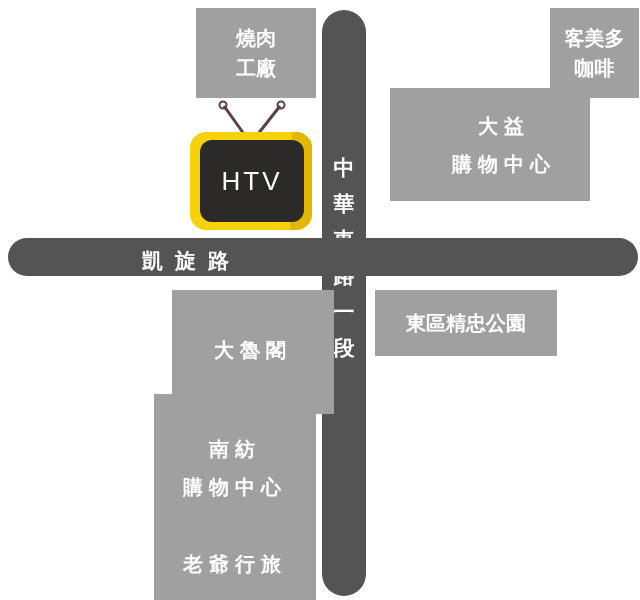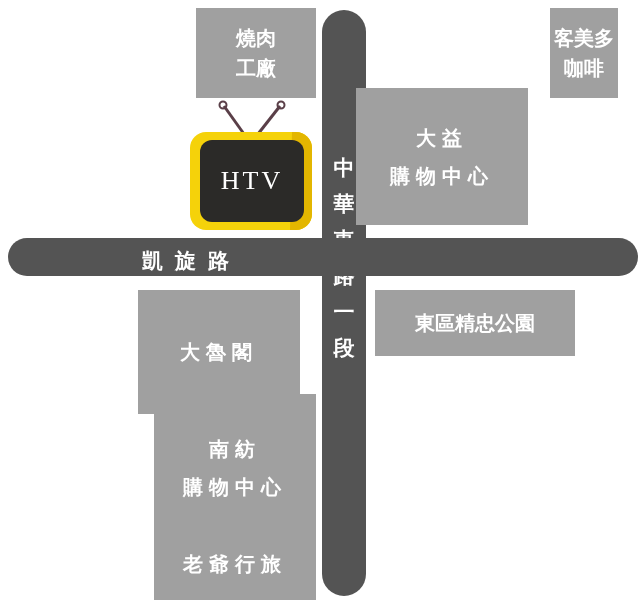--- a/index.html
+++ b/index.html
@@ -38,35 +38,35 @@
 
 <div class="road road-h">
   <span class="road-h-label road-h-left">凱旋路</span>
 </div>
 
 <div class="poi" style="left:196px;top:8px;width:120px;height:90px;">
   <span>燒肉</span>
   <span>工廠</span>
 </div>
 
-<div class="poi" style="left:550px;top:8px;width:68px;height:90px;">
+<div class="poi" style="left:550px;top:8px;width:89px;height:90px;">
   <span>客美多</span>
   <span>咖啡</span>
 </div>
 
-<div class="poi sp4" style="left:356px;top:88px;width:172px;height:137px;">
+<div class="poi sp4" style="left:390px;top:88px;width:172px;height:113px;padding-left:28px;">
   <span style="line-height:38px;">大益</span>
   <span style="line-height:38px;">購物中心</span>
 </div>
 
-<div class="poi" style="left:375px;top:290px;width:200px;height:66px;">
+<div class="poi" style="left:375px;top:290px;width:182px;height:66px;">
   <span style="line-height:27px;">東區精忠公園</span>
 </div>
 
-<div class="poi sp4" style="left:138px;top:290px;width:162px;height:124px;">
+<div class="poi sp4" style="left:172px;top:290px;width:162px;height:124px;font-family:Liberation Mono, monospace;">
   <span>大魯閣</span>
 </div>
 
 <div class="poi sp4" style="left:154px;top:394px;width:162px;height:148px;">
   <span style="line-height:38px;">南紡</span>
   <span style="line-height:38px;">購物中心</span>
 </div>
 
 <div class="poi sp4" style="left:154px;top:526px;width:162px;height:76px;">
   <span>老爺行旅</span>
@@ -75,14 +75,14 @@
 <div class="tv">
   <svg width="126" height="134" viewBox="0 0 126 134">
     <line x1="36" y1="6" x2="56" y2="34" stroke="#5a3f48" stroke-width="3"></line>
     <line x1="92" y1="6" x2="70" y2="34" stroke="#5a3f48" stroke-width="3"></line>
     <circle cx="35" cy="5" r="3.5" fill="none" stroke="#5a3f48" stroke-width="2"></circle>
     <circle cx="93" cy="5" r="3.5" fill="none" stroke="#5a3f48" stroke-width="2"></circle>
     <rect x="2" y="32" width="122" height="98" rx="16" fill="#f5d20a"></rect>
     <path d="M104 32 h4 a16 16 0 0 1 16 16 v66 a16 16 0 0 1 -16 16 h-6 z" fill="#e3b600"></path>
     <rect x="12" y="40" width="104" height="82" rx="12" fill="#2b2a28"></rect>
   </svg>
-  <div style="position:absolute;left:12px;top:40px;width:104px;height:82px;line-height:82px;text-align:center;color:#ffffff;font-size:26px;letter-spacing:3px;font-family:Liberation Serif, serif;">HTV</div>
+  <div style="position:absolute;left:12px;top:40px;width:104px;height:82px;line-height:82px;text-align:center;color:#ffffff;font-size:26px;letter-spacing:3px;font-family:Liberation Sans, sans-serif;">HTV</div>
 </div>
 
 </body></html>

